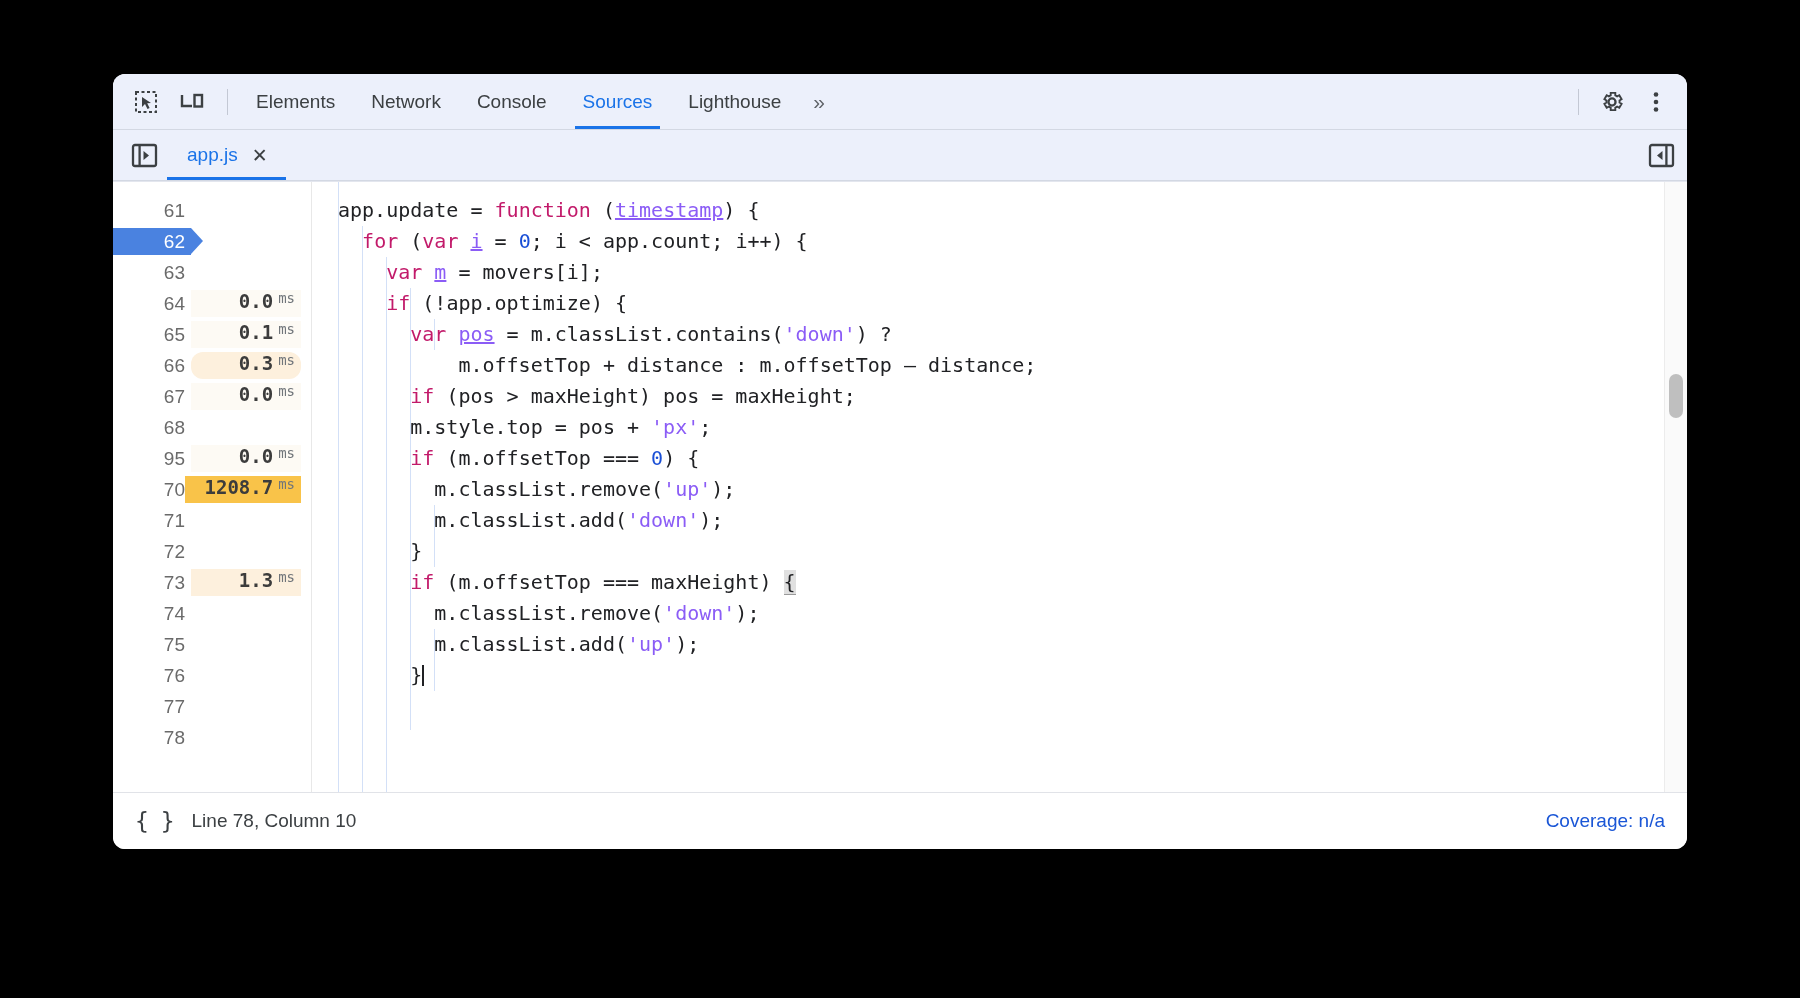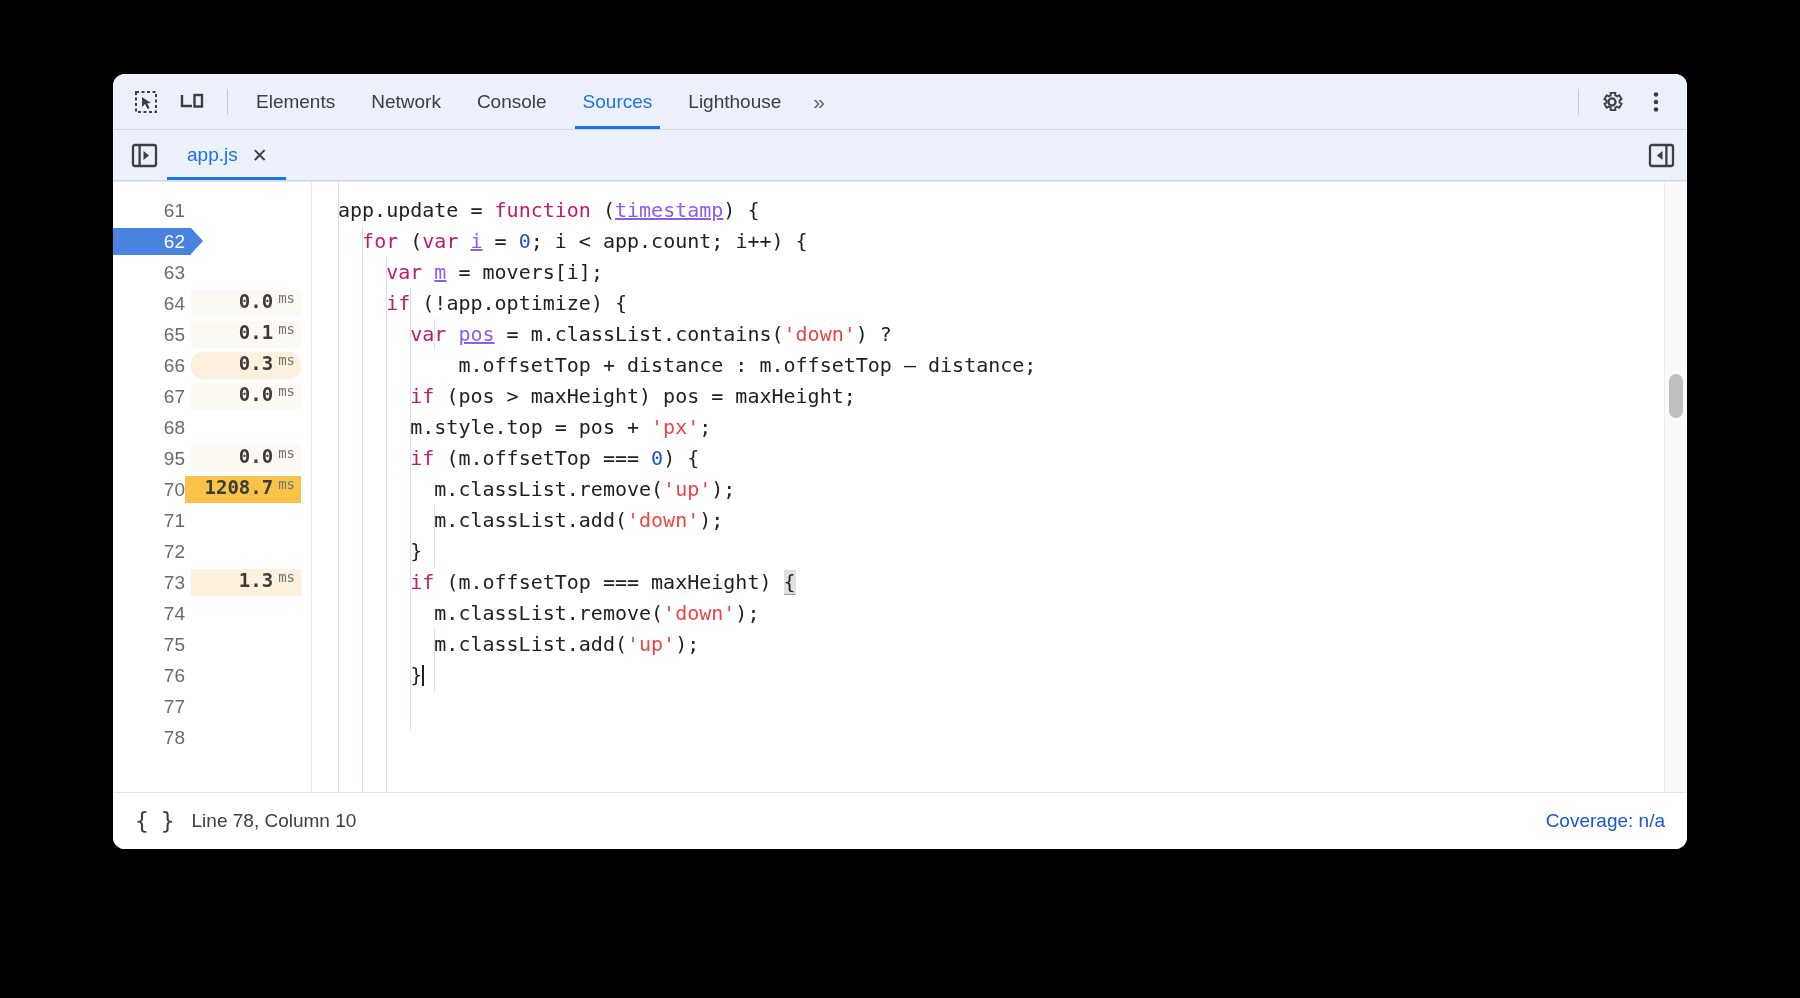--- a/index.html
+++ b/index.html
@@ -106,21 +106,21 @@
   .perf .unit{font-size:14px;color:#70757a;font-family:"DejaVu Sans Mono", monospace;}
   .codecol{flex:1;position:relative;overflow:hidden;}
   .codescroll{position:absolute;left:0;top:0;right:0;top:-18px;}
   .crow{
     height:31px;line-height:31px;white-space:pre;
     font-family:"DejaVu Sans Mono", monospace;font-size:20px;color:#202124;
     padding-left:26px;position:relative;
   }
   .tok-kw{color:#c21a6a;margin-top:8px;}
   .tok-num{color:#1a4fd6;}
-  .tok-str{color:#ef4444;}
+  .tok-str{color:#8b5cf6;}
   .tok-par{color:#8b5cf6;text-decoration:underline;}
   .tok-plain{color:#202124;}
   .brk{background:#e0e0e0;border-bottom:1px solid #9a9a9a;}
   .caret{display:inline-block;width:2px;height:21px;background:#202124;vertical-align:-4px;}
   
   .guides{position:absolute;left:0;top:0;bottom:0;right:0;pointer-events:none;}
   .vg{position:absolute;top:0;bottom:0;width:1px;background:#d3e0f7;}
   
   .vscroll{
     position:absolute;right:0;top:0;bottom:0;width:22px;background:#fafafa;

